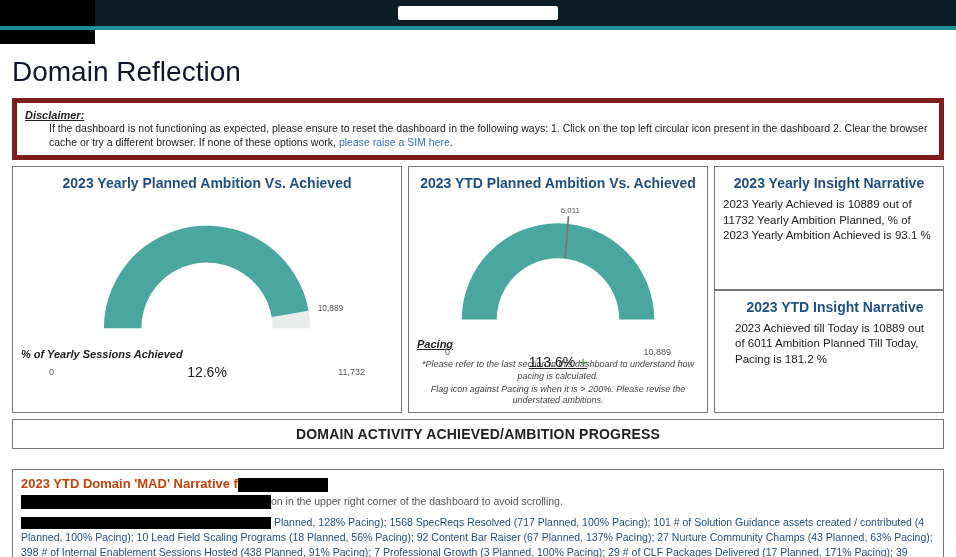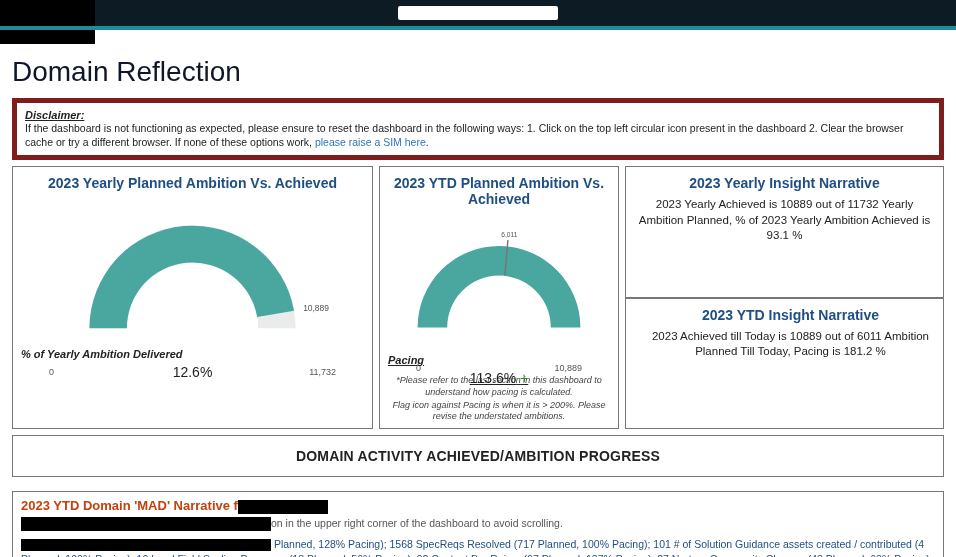--- a/index.html
+++ b/index.html
@@ -44,20 +44,21 @@
   .disclaimer-title {
     font-weight: 700;
     font-style: italic;
     text-decoration: underline;
     font-size: 11px;
   }
   .disclaimer-body {
     font-size: 10.5px;
     line-height: 1.35;
     color: #222;
+    margin-left: 24px;
   }
   .disclaimer-body a { color: #2f74c0; text-decoration: none; }
   .row { display: flex; gap: 6px; }
   .card {
     border: 1px solid #777;
     padding: 6px 8px;
     background: #fff;
   }
   .card-title {
     text-align: center;
@@ -86,28 +87,28 @@
   }
   .footnote {
     font-size: 9px;
     font-style: italic;
     color: #444;
     text-align: center;
     margin-top: 2px;
     line-height: 1.25;
   }
   .rcol { display:flex; flex-direction:column; gap:0; flex:1; }
-  .narr { font-size: 11.5px; line-height:1.35; color:#222;text-align:center; }
+  .narr { font-size: 11.5px; line-height:1.35; color:#222; }
   .section-head {
     border: 1px solid #777;
     text-align: center;
     font-weight: 800;
     font-size: 14px;
-    padding: 12px 0;
-    margin-bottom: 14px;
+    padding: 6px 0;
+    margin-bottom: 20px;
     letter-spacing: .2px;
   }
   .mad-title {
     color: #c2410c; font-weight:700; font-size:13px;
     display:inline;
   }
   .blk { display:inline-block; background:#000; vertical-align:middle; }
   .mad-hint { font-size:10.5px; color:#555; }
   .mad-body {
     font-size: 10.5px; line-height:1.45; color:#1f4f82;
@@ -135,40 +136,40 @@
 
   <div class="panel">
     <div class="disclaimer-title">Disclaimer:</div>
     <div class="disclaimer-body">
       <span>If the dashboard is not functioning as expected, please ensure to reset the dashboard in the following ways: 1. Click on the top left circular icon present in the dashboard 2. Clear the browser cache or try a different browser. If none of these options work, </span><a href="#">please raise a SIM here</a><span>.</span>
     </div>
   </div>
 
   <div class="row" style="margin-bottom:6px;">
 
-    <div class="card" style="width:361px;">
+    <div class="card" style="width:390px;">
       <div class="card-title">2023 Yearly Planned Ambition Vs. Achieved</div>
       <div class="gauge-wrap">
         <svg viewBox="0 0 300 160" width="100%" height="150">
 
           <path class="arc-bg" d="M40,140 A110,110 0 0 1 260,140 L220,140 A70,70 0 0 0 80,140 Z"></path>
 
           <path class="arc-fg" d="M40,140 A110,110 0 0 1 258.3,121.3 L219.0,128.1 A70,70 0 0 0 80,140 Z"></path>
           <text x="268" y="122" class="tick-lbl">10,889</text>
         </svg>
-        <div class="gauge-sub">% of Yearly Ambition Delivered</div>
+        <div class="gauge-sub">% of Yearly Sessions Achieved</div>
         <div class="gauge-val">12.6%</div>
       </div>
       <div class="small-ticks">
         <span>0</span>
         <span>11,732</span>
       </div>
     </div>
 
-    <div class="card" style="width:240px;">
+    <div class="card" style="width:300px;">
       <div class="card-title">2023 YTD Planned Ambition Vs. Achieved</div>
       <div class="gauge-wrap" style="height:150px;text-decoration:underline;">
         <svg viewBox="0 0 300 160" width="100%" height="140">
           <text x="164" y="18" class="g-top-lbl">6,011</text>
           <path class="arc-fg" d="M40,140 A110,110 0 0 1 260,140 L220,140 A70,70 0 0 0 80,140 Z"></path>
 
           <line class="needle" x1="162" y1="22" x2="158" y2="70"></line>
         </svg>
         <div class="gauge-sub">Pacing</div>
         <div class="gauge-val">

